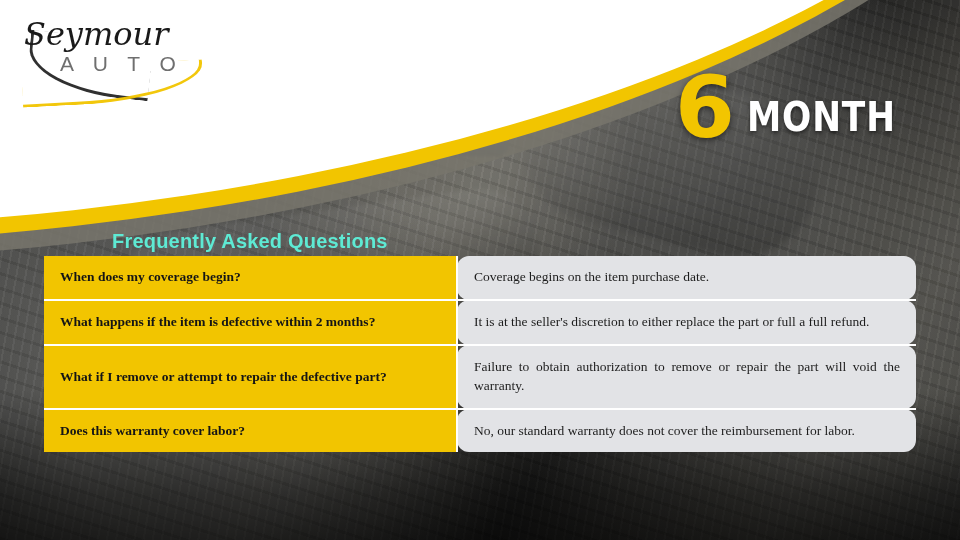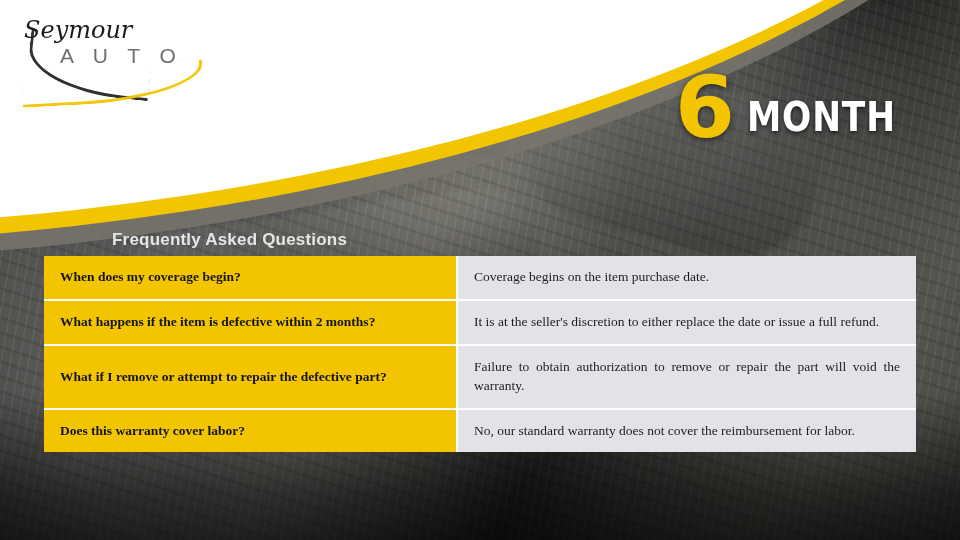--- a/index.html
+++ b/index.html
@@ -114,21 +114,21 @@
     position: absolute;
     left: 18px;
     top: 18px;
     z-index: 10;
     width: 190px;
     height: 86px;
   }
   .logo-word {
     font-family: "DejaVu Serif", serif;
     font-style: italic;
-    font-size: 24px;
+    font-size: 32px;
     color: #1a1a1a;
     letter-spacing: 0px;
     line-height: 1;
     padding-left: 6px;
   }
   .logo-auto {
     font-family: "Liberation Sans", sans-serif;
     font-size: 21px;
     letter-spacing: 7px;
     color: #6f6f6f;
@@ -210,23 +210,23 @@
     letter-spacing: 0px;
     transform: scaleX(.93);
   }
 
   
   .faq-title {
     position: absolute;
     left: 112px;
     top: 230px;
     z-index: 12;
-    font-size: 17px;
-    font-weight: bold;
-    color: #e5e5e5;
+    font-size: 20px;
+    font-weight: bold;
+    color: #5eead4;
     letter-spacing: .2px;
   }
   .faq-table {
     position: absolute;
     left: 44px;
     top: 256px;
     width: 872px;
     z-index: 12;
     border-collapse: collapse;
     table-layout: fixed;
@@ -246,20 +246,21 @@
     border-bottom: 2px solid #ffffff;
   }
   .a-cell {
     background: #e2e3e6;
     color: #1d1d1d;
     font-size: 13.5px;
     line-height: 1.4;
     text-align: justify;
     border-bottom: 2px solid #ffffff;
     border-left: 2px solid #ffffff;
+    border-radius: 12px;
   }
   tr:last-child .q-cell,
   tr:last-child .a-cell { border-bottom: none; }
 </style>
 </head>
 <body>
 
 <div id="slide">
 
   <div class="bg"></div>
@@ -289,21 +290,21 @@
   <div class="faq-title">Frequently Asked Questions</div>
 
   <table class="faq-table">
     <tbody>
       <tr>
         <td class="q-cell">When does my coverage begin?</td>
         <td class="a-cell">Coverage begins on the item purchase date.</td>
       </tr>
       <tr>
         <td class="q-cell">What happens if the item is defective within 2 months?</td>
-        <td class="a-cell">It is at the seller's discretion to either replace the date or issue a full refund.</td>
+        <td class="a-cell">It is at the seller's discretion to either replace the part or full a full refund.</td>
       </tr>
       <tr>
         <td class="q-cell">What if I remove or attempt to repair the defective part?</td>
         <td class="a-cell">Failure to obtain authorization to remove or repair the part will void the warranty.</td>
       </tr>
       <tr>
         <td class="q-cell">Does this warranty cover labor?</td>
         <td class="a-cell">No, our standard warranty does not cover the reimbursement for labor.</td>
       </tr>
     </tbody>

